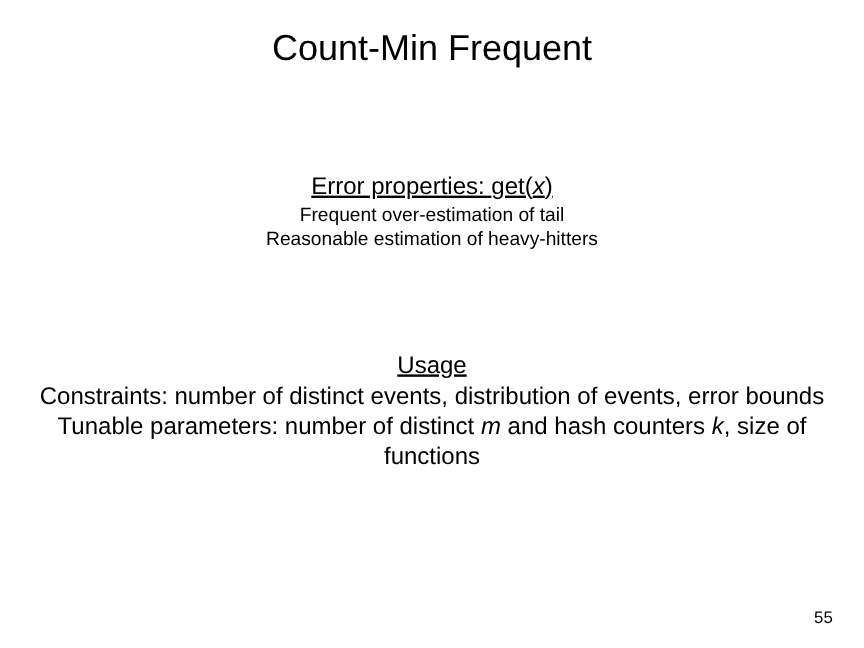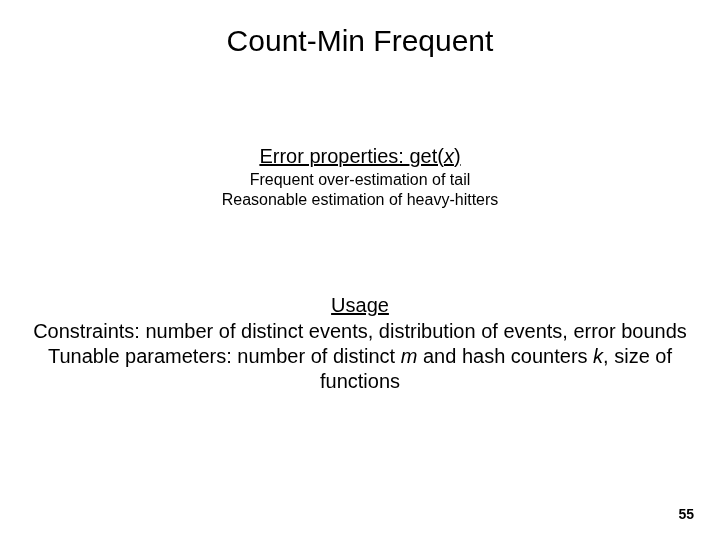--- a/index.html
+++ b/index.html
@@ -64,21 +64,21 @@
     padding: 0 30px;
   }
   .body .it {
     font-style: italic;
   }
   .pagenum {
     position: absolute;
     bottom: 18px;
     right: 26px;
     font-size: 14px;
-    font-weight: bold;
+    font-weight: normal;
   }
 </style>
 </head>
 <body>
 
 <div class="slide">
 
   <div class="title">Count-Min Frequent</div>
 
   <div class="block1">

